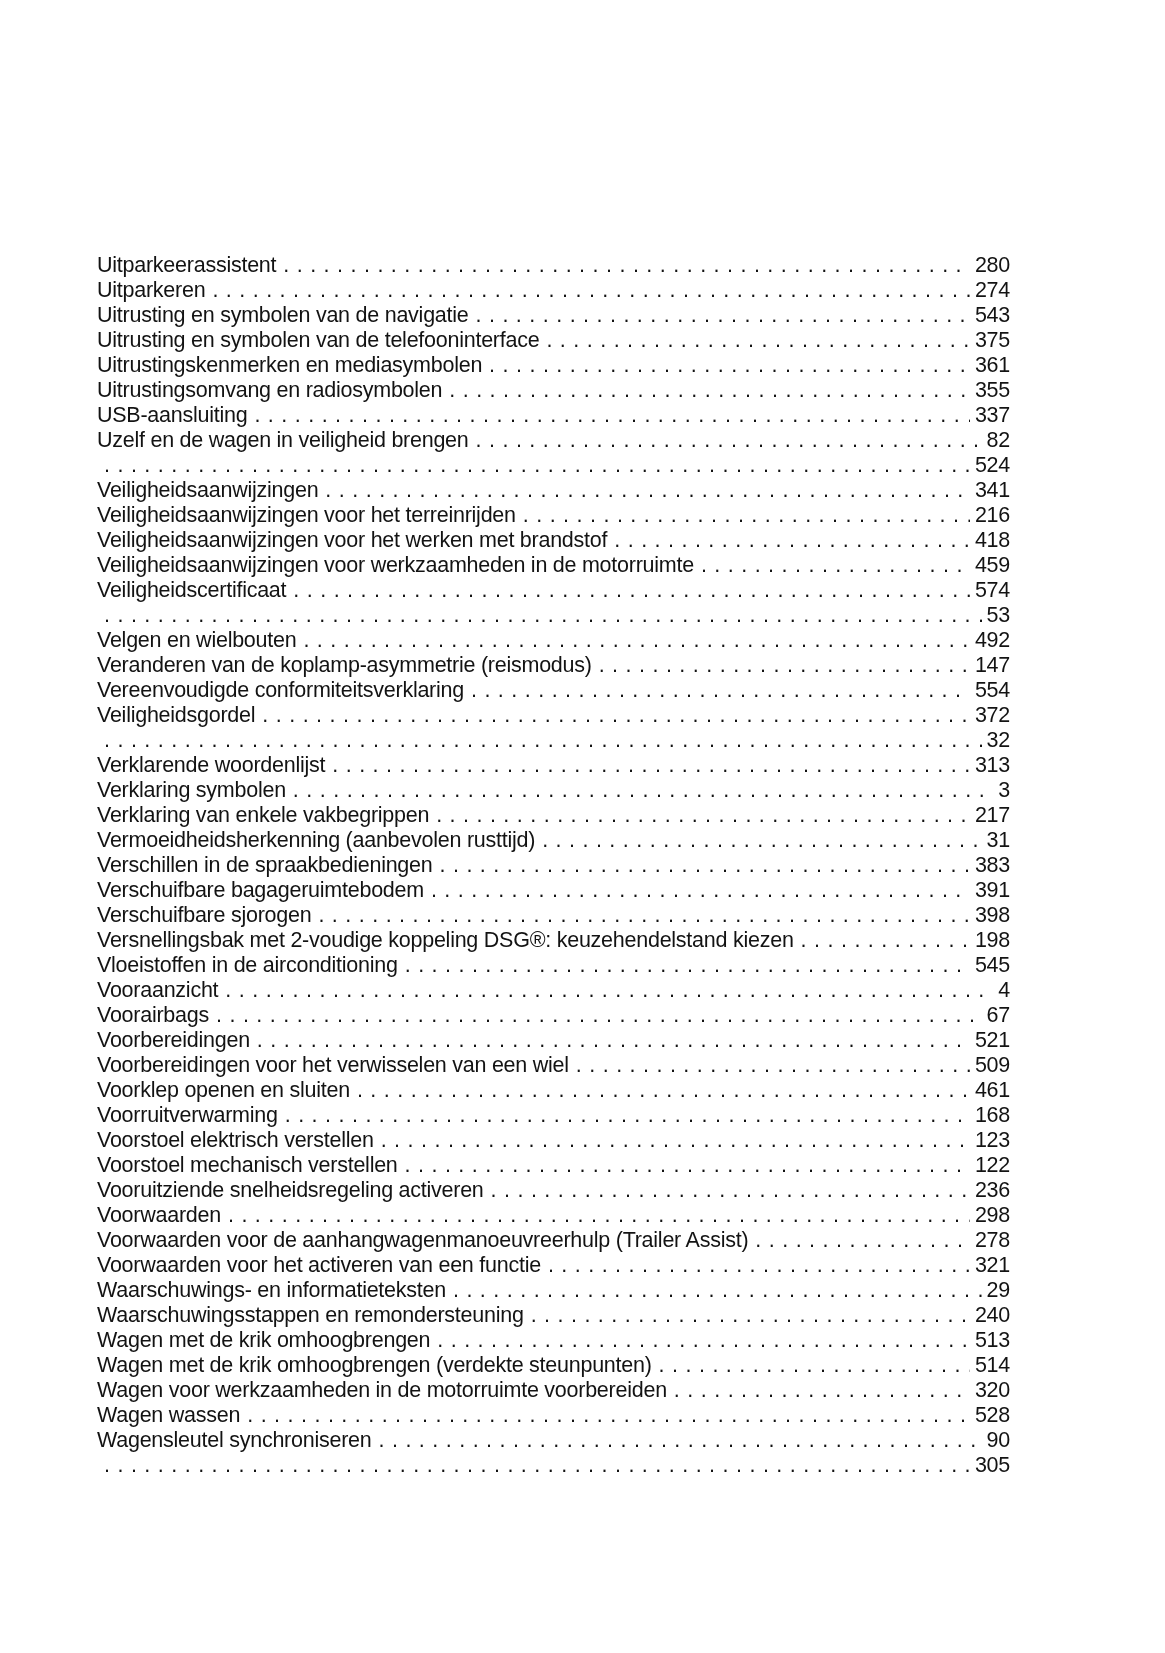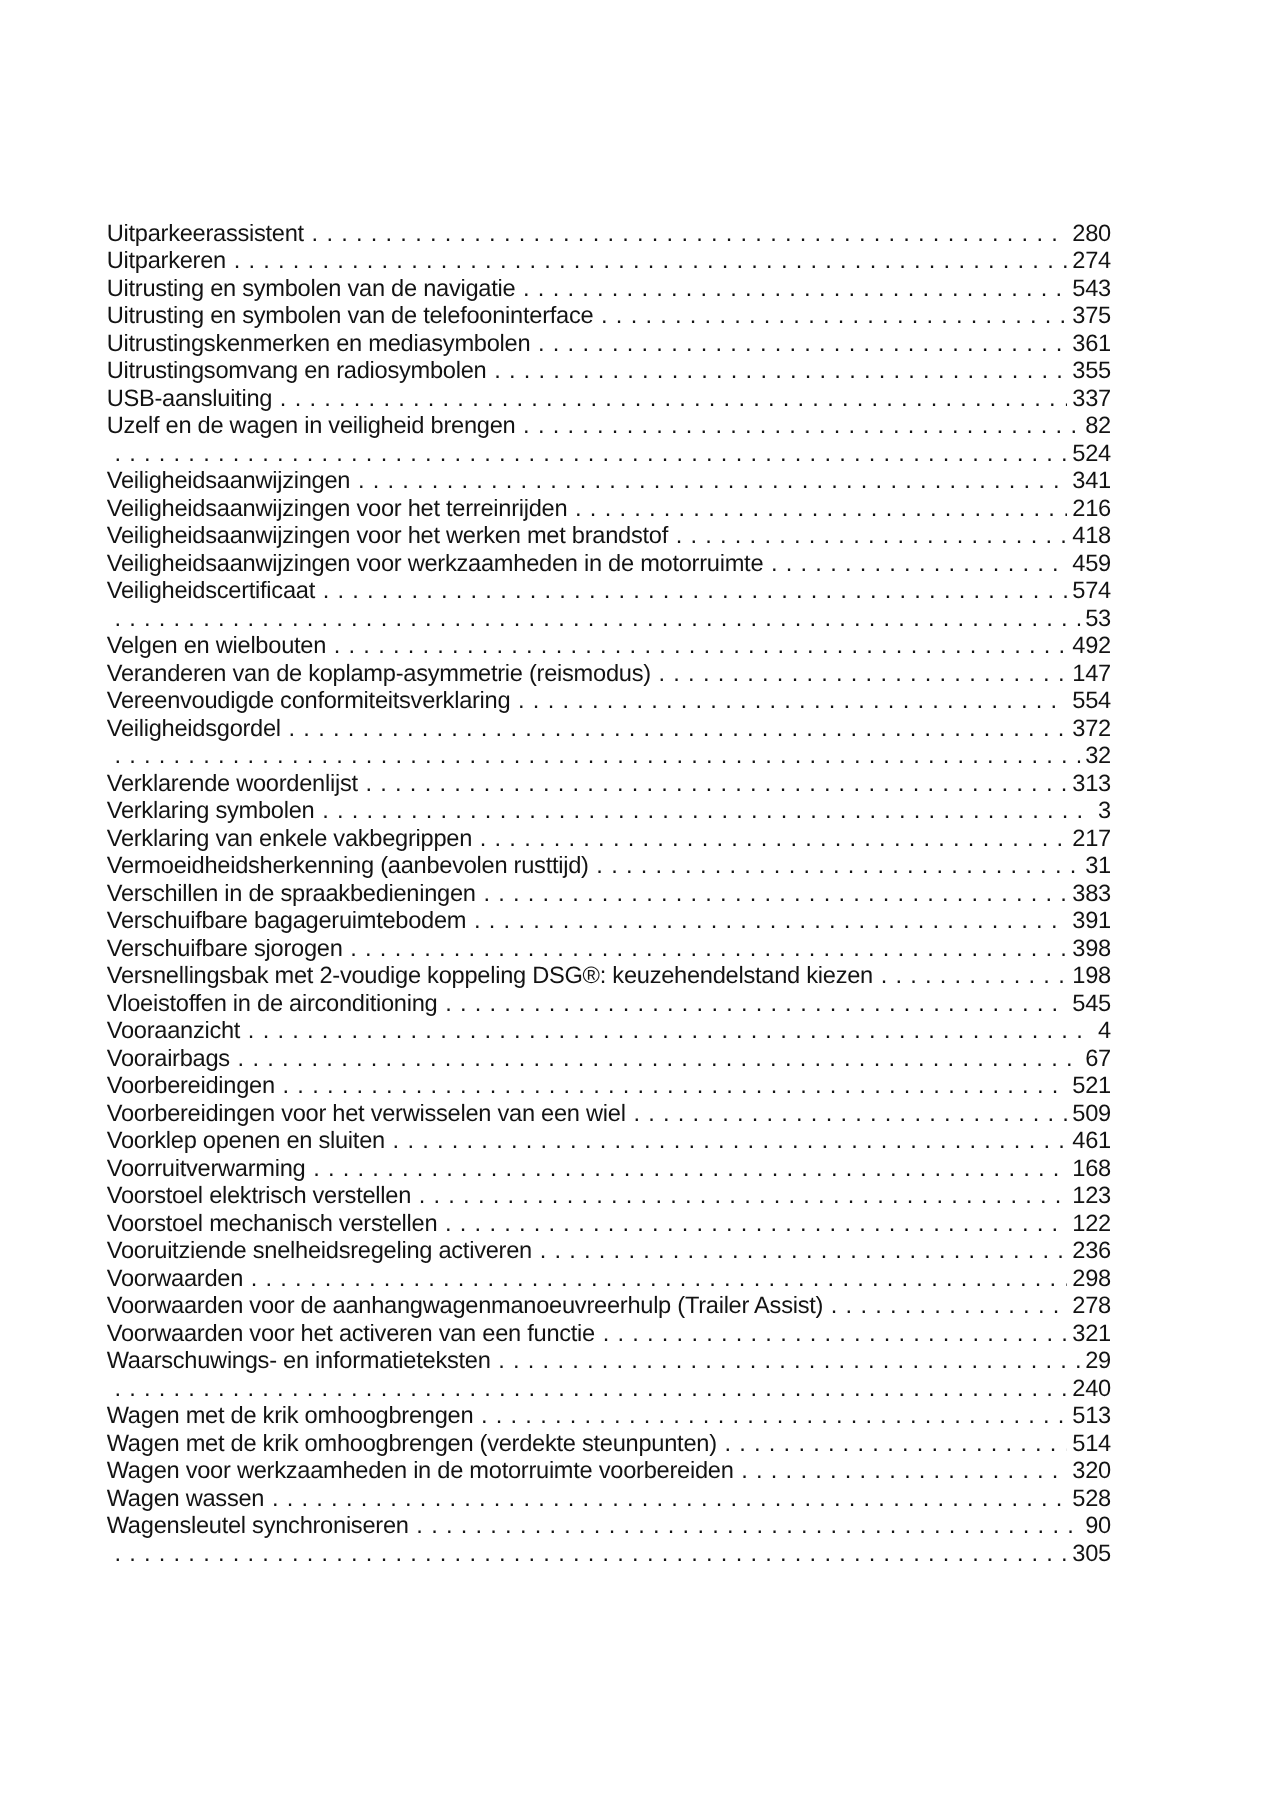--- a/index.html
+++ b/index.html
@@ -16,21 +16,21 @@
     overflow: hidden;
   }
   .page {
     position: absolute;
     inset: 0;
     background: #ffffff;
   }
   .toc {
     position: absolute;
     left: 97px;
-    top: 200px;
+    top: 214px;
     width: 913px;
   }
   .toc-row {
     display: flex;
     align-items: baseline;
     height: 25px;
     font-size: 21.5px;
     line-height: 25px;
     letter-spacing: -0.25px;
     white-space: nowrap;
@@ -44,20 +44,21 @@
     overflow: hidden;
     margin: 0 3px 0 7px;
     letter-spacing: 0;
     word-spacing: 1.5px;
     color: #131313;
   }
   .toc-page {
     flex: 0 0 auto;
     margin-left: 2px;
     text-align: right;
+    margin-top: 39px;
   }
 </style>
 </head>
 <body>
 
 <div class="page">
   <main class="toc" id="toc-list">
   <div class="toc-row">
     <span class="toc-label">Uitparkeerassistent</span>
     <span class="toc-dots" aria-hidden="true">. . . . . . . . . . . . . . . . . . . . . . . . . . . . . . . . . . . . . . . . . . . . . . . . . . . . . . . . . . . . . . . . . . . . . . . . . . . . . . . . . . . . . . . . . . . . . . . . . . . . . . . . . . . . . . . . . . . . . . . . . . . . . . . . . . . . . . . . . . . . </span>
@@ -301,20 +302,21 @@
     <span class="toc-page">321</span>
   </div>
 
   <div class="toc-row">
     <span class="toc-label">Waarschuwings- en informatieteksten</span>
     <span class="toc-dots" aria-hidden="true">. . . . . . . . . . . . . . . . . . . . . . . . . . . . . . . . . . . . . . . . . . . . . . . . . . . . . . . . . . . . . . . . . . . . . . . . . . . . . . . . . . . . . . . . . . . . . . . . . . . . . . . . . . . . . . . . . . . . . . . . . . . . . . . . . . . . . . . . . . . . </span>
     <span class="toc-page">29</span>
   </div>
 
   <div class="toc-row">
+    <span class="toc-label">Waarschuwingsstappen en remondersteuning</span>
     <span class="toc-dots" aria-hidden="true">. . . . . . . . . . . . . . . . . . . . . . . . . . . . . . . . . . . . . . . . . . . . . . . . . . . . . . . . . . . . . . . . . . . . . . . . . . . . . . . . . . . . . . . . . . . . . . . . . . . . . . . . . . . . . . . . . . . . . . . . . . . . . . . . . . . . . . . . . . . . </span>
     <span class="toc-page">240</span>
   </div>
 
   <div class="toc-row">
     <span class="toc-label">Wagen met de krik omhoogbrengen</span>
     <span class="toc-dots" aria-hidden="true">. . . . . . . . . . . . . . . . . . . . . . . . . . . . . . . . . . . . . . . . . . . . . . . . . . . . . . . . . . . . . . . . . . . . . . . . . . . . . . . . . . . . . . . . . . . . . . . . . . . . . . . . . . . . . . . . . . . . . . . . . . . . . . . . . . . . . . . . . . . . </span>
     <span class="toc-page">513</span>
   </div>
 

